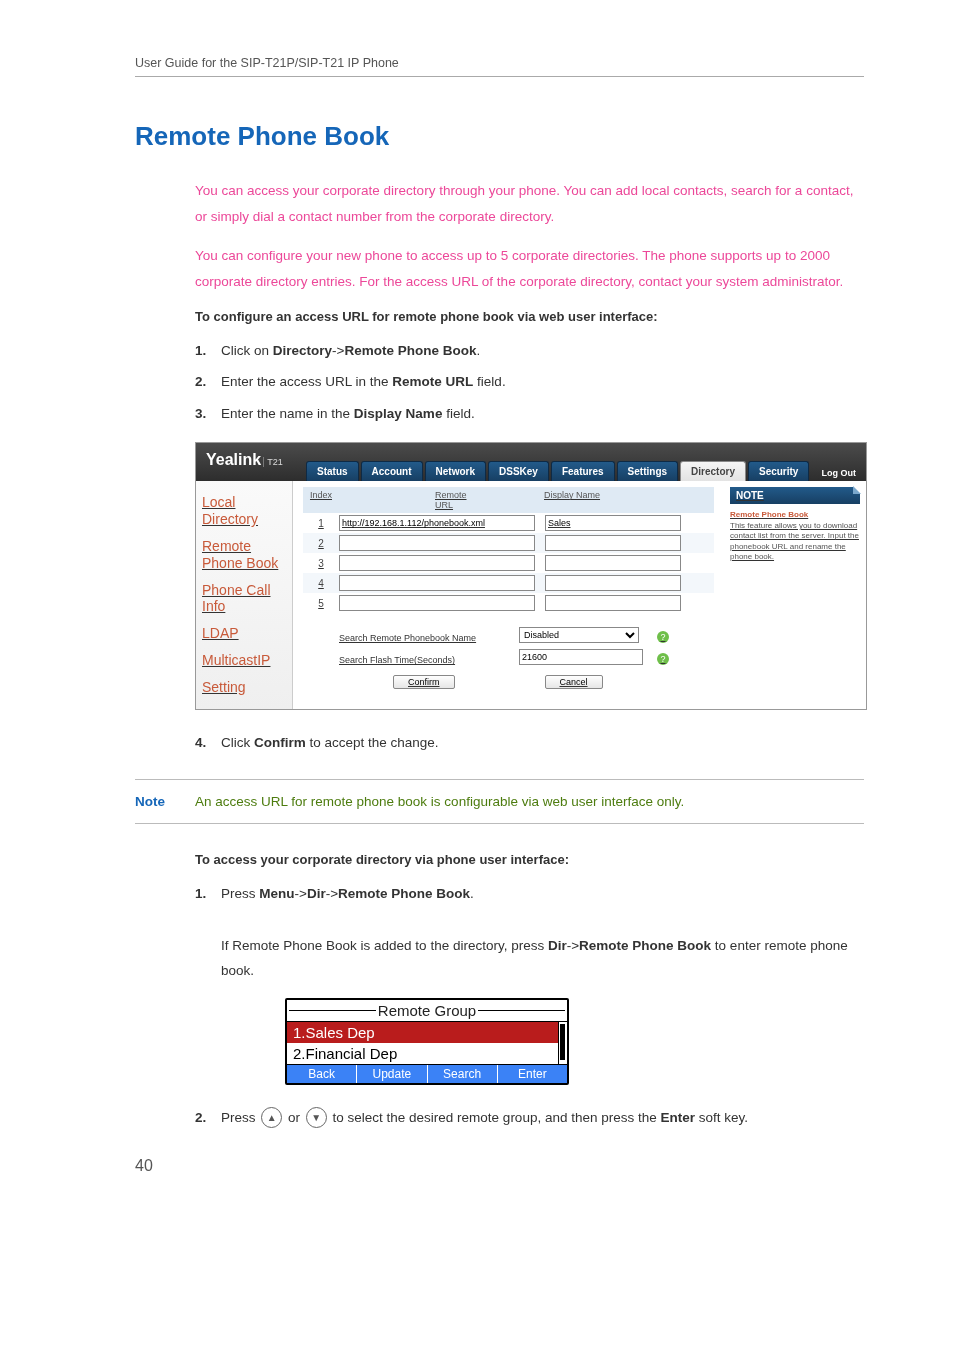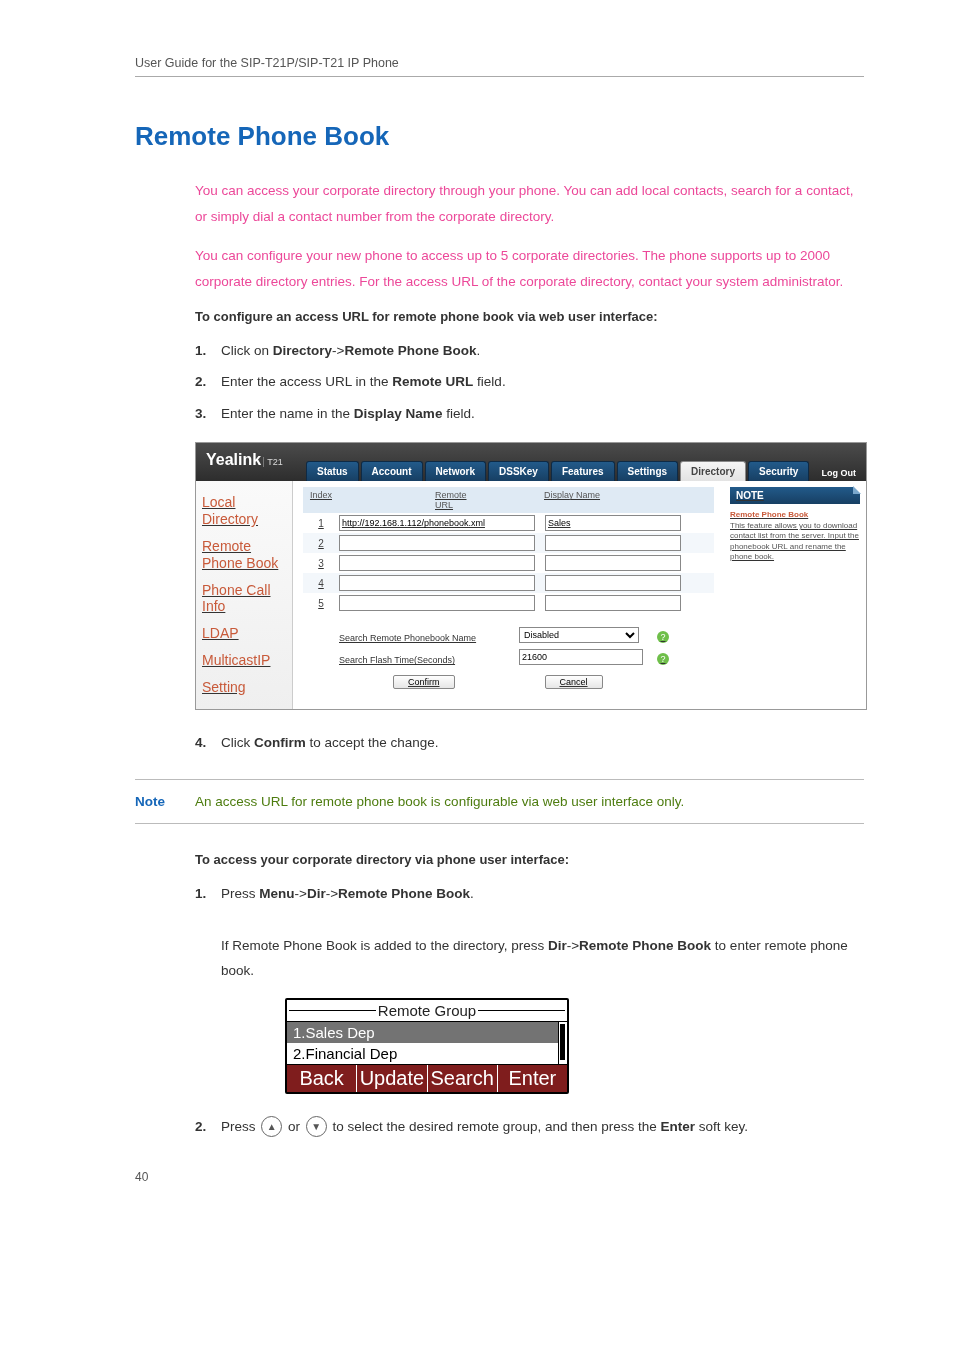--- a/index.html
+++ b/index.html
@@ -275,43 +275,43 @@
   .phone-list {
     border-top: 1px solid #000;
     position: relative;
   }
   .phone-item {
     font-size: 15px;
     padding: 2px 6px;
     color: #000;
   }
   .phone-item.sel {
-    background: #737373;
+    background: #b91c1c;
     color: #fff;
   }
   .phone-scroll {
     position: absolute;
     right: 0; top: 0;
     width: 8px;
     height: 100%;
     border-left: 1px solid #000;
     background: #fff;
   }
   .phone-scroll .thumb {
     position: absolute;
     top: 2px; left: 1px;
     width: 5px; height: 36px;
     background: #000;
   }
   .phone-soft {
     display: flex;
     border-top: 1px solid #000;
-    background: #7f1d1d;
-    color: #fff;
-    font-size: 20px;
+    background: #3b82f6;
+    color: #fff;
+    font-size: 12px;
   }
   .phone-soft div {
     flex: 1;
     text-align: center;
     padding: 2px 0;
     border-right: 1px solid #fff;
   }
   .phone-soft div:last-child { border-right: none; }
 
   .circ-btn {
@@ -327,21 +327,21 @@
     position: relative;
     top: -1px;
     font-size: 10px;
     color: #555;
   }
 
   .page-num {
     position: absolute;
     left: 135px;
     bottom: 22px;
-    font-size: 12px;
+    font-size: 16px;
     color: #555;
   }
 </style>
 </head>
 <body>
 
 <div class="page">
   <div class="header-line">User Guide for the SIP-T21P/SIP-T21 IP Phone</div>
 
   <h1 class="h1">Remote Phone Book</h1>

